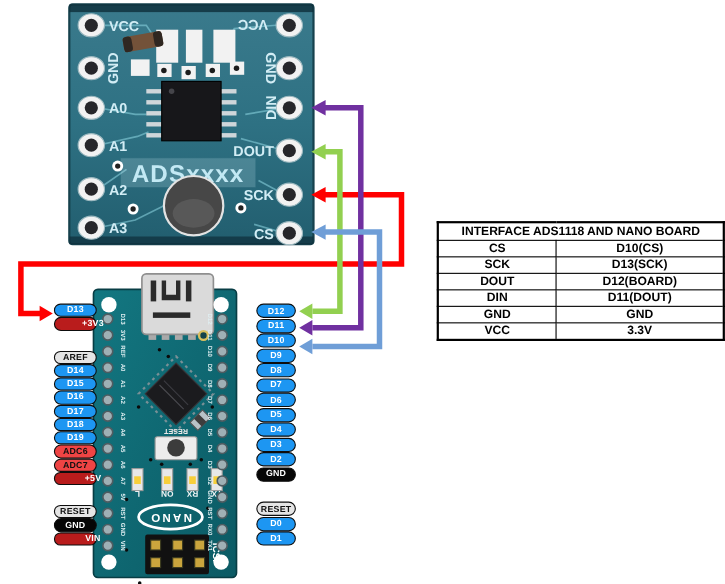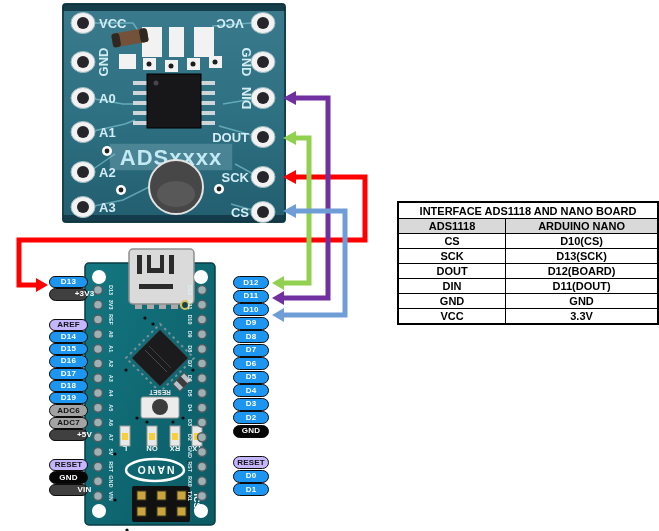--- a/index.html
+++ b/index.html
@@ -7,23 +7,23 @@
           font-family:"Liberation Sans",sans-serif;}
   #scene{position:absolute;left:0;top:0;z-index:1;}
   
   .pill-col{position:absolute;display:flex;flex-direction:column;justify-content:space-between;z-index:3;}
   #pills-left{left:49px;top:276px;width:39px;height:220px;}
   #pills-right{left:233px;top:276px;width:36px;height:220px;}
   .pill{box-sizing:border-box;height:13px;border:1.5px solid #0d0d0d;border-radius:8px;
         display:flex;align-items:center;justify-content:center;
         font-size:8px;font-weight:bold;line-height:1;letter-spacing:.2px;}
   .pill.blue{background:#1d96f2;color:#fff;}
-  .pill.red{background:#404040;color:#fff;padding-left:32px;}
-  .pill.yellow{background:#c4b5fd;color:#111;margin-top:18px;}
-  .pill.pale{background:#a3a3a3;color:#111;}
+  .pill.red{background:#b91c1c;color:#fff;padding-left:32px;}
+  .pill.yellow{background:#e5e5e5;color:#111;margin-top:18px;}
+  .pill.pale{background:#ef4444;color:#111;}
   .pill.black{background:#060606;color:#fff;}
   
   #conn-table{position:absolute;left:397px;top:201px;z-index:3;border-collapse:collapse;
               table-layout:fixed;background:#fff;border:2px solid #000;}
   #conn-table td,#conn-table th{border:1px solid #000;font-size:11px;font-weight:bold;color:#000;
               text-align:center;height:14px;padding:0 2px;white-space:nowrap;}
   #conn-table .title-cell{height:15px;}
   #conn-table .hdr{background:#d9d9d9;}
   .c1{width:105px;} .c2{width:150px;}
 </style>
@@ -388,24 +388,20 @@
       <div class="pill yellow">RESET</div>
       <div class="pill blue">D0</div>
       <div class="pill blue">D1</div>
     </div>
 
 <table id="conn-table">
   <tbody id="conn-tbody">
     <tr>
       <td colspan="2" class="title-cell">INTERFACE ADS1118 AND NANO BOARD</td>
     </tr>
-    <tr>
-      <th class="hdr c1">ADS1118</th>
-      <th class="hdr c2">ARDUINO NANO</th>
-    </tr>
   <tr>
           <td class="c1">CS</td>
           <td class="c2">D10(CS)</td>
         </tr>
         <tr>
           <td class="c1">SCK</td>
           <td class="c2">D13(SCK)</td>
         </tr>
         <tr>
           <td class="c1">DOUT</td>

